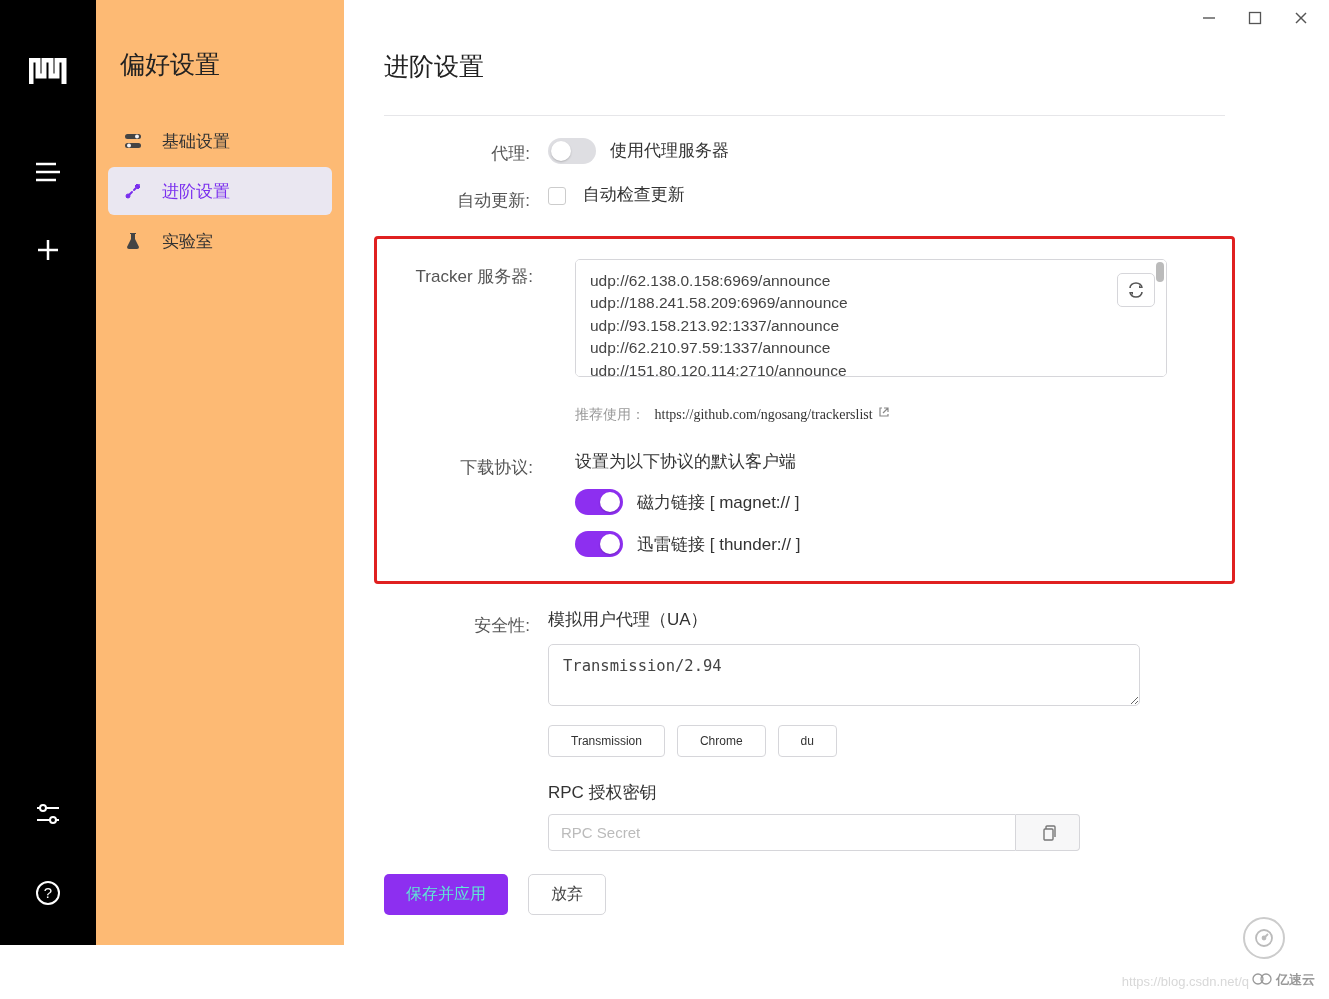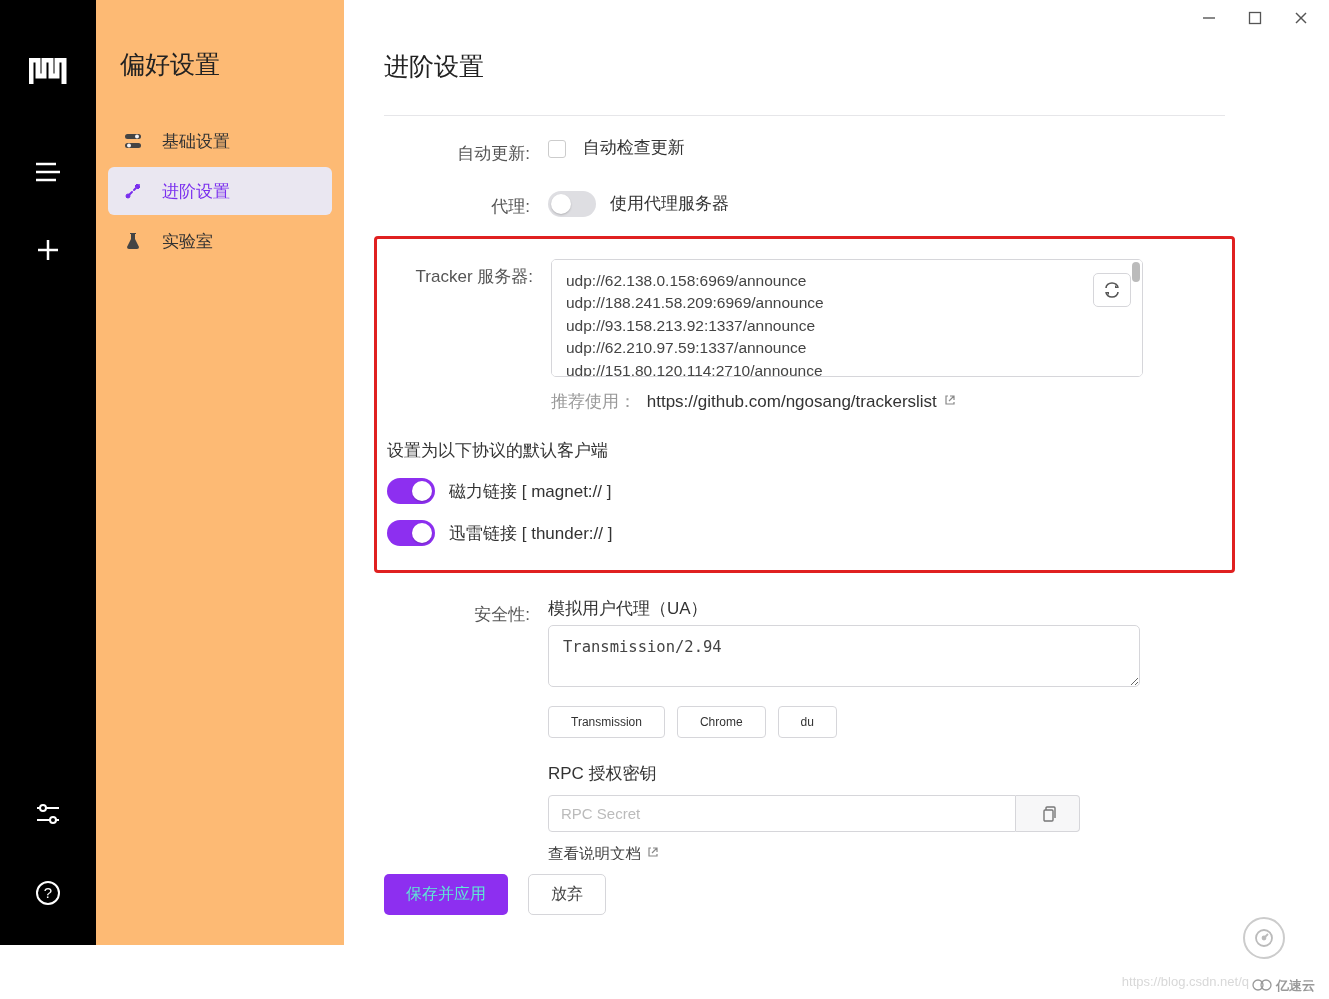--- a/index.html
+++ b/index.html
@@ -24,42 +24,42 @@
   .row { display: flex; margin-bottom: 24px; }
   .row-label { width: 164px; text-align: right; padding-right: 18px; padding-top: 6px; color: #555; font-size: 17px; flex-shrink: 0; }
   .row-content { flex: 1; color: #333; font-size: 17px; }
   .checkbox { width: 18px; height: 18px; border: 1px solid #ccc; border-radius: 3px; display: inline-block; vertical-align: middle; margin-right: 12px; background: #fff; cursor: pointer; }
   .switch { width: 48px; height: 26px; border-radius: 13px; position: relative; display: inline-block; vertical-align: middle; margin-right: 14px; cursor: pointer; }
   .switch.off { background: #dedee2; }
   .switch.on { background: #8d2ff0; }
   .switch .knob { width: 20px; height: 20px; border-radius: 50%; background: #fff; position: absolute; top: 3px; left: 3px; transition: left .15s; box-shadow: 0 1px 2px rgba(0,0,0,.2); }
   .switch.on .knob { left: 25px; }
   .highlight-box { border: 3px solid #e02020; border-radius: 4px; padding: 20px 0 18px 0; margin: 0 -10px 24px -10px; }
-  .highlight-box .row { padding: 0 10px; }
+  .highlight-box .row { padding: 0 10px; gap: 24px; }
   .textarea { width: 100%; max-width: 592px; min-height: 118px; border: 1px solid #d6d6da; border-radius: 5px; padding: 10px 14px; font-family: inherit; font-size: 15.5px; color: #444; line-height: 1.45; resize: none; position: relative; }
   .tracker-wrap { position: relative; width: 592px; }
   .tracker-sync { position: absolute; top: 14px; right: 12px; width: 38px; height: 34px; border: 1px solid #d6d6da; border-radius: 5px; display: flex; align-items: center; justify-content: center; background: #fff; cursor: pointer; }
   .tracker-scroll { position: absolute; top: 3px; right: 3px; width: 8px; height: 20px; background: #bbb; border-radius: 4px; }
-  .hint { font-size: 17px; color: #999; margin-top: 8px; }
+  .hint { font-size: 14px; color: #999; margin-top: 24px; font-family: Liberation Serif, serif; }
   .hint a { color: #333; text-decoration: none; margin-left: 6px; }
   .subhead { font-size: 17px; color: #333; margin-bottom: 16px; }
   .toggle-line { display: flex; align-items: center; margin-bottom: 16px; font-size: 17px; }
   .ua-area { width: 592px; min-height: 52px; border: 1px solid #d6d6da; border-radius: 5px; padding: 12px 14px; font-size: 15.5px; color: #444; resize: both; position: relative; }
   .btn-row { display: flex; gap: 12px; margin-top: 14px; }
   .chip { border: 1px solid #d6d6da; border-radius: 4px; padding: 8px 22px; background: #fff; font-size: 12px; cursor: pointer; color: #333; }
   .rpc-row { display: flex; margin-top: 10px; width: 532px; }
   .rpc-input { flex: 1; border: 1px solid #d6d6da; border-radius: 4px 0 0 4px; padding: 9px 12px; font-size: 15px; }
   .rpc-input::placeholder { color: #bbb; }
   .rpc-copy { width: 64px; border: 1px solid #d6d6da; border-left: none; border-radius: 0 4px 4px 0; background: #f7f7f8; display: flex; align-items: center; justify-content: center; cursor: pointer; }
   .doc-link { margin-top: 12px; font-size: 15.5px; color: #444; cursor: pointer; }
   .footer { padding: 14px 40px 30px 40px; display: flex; gap: 20px; align-items: center; }
   .btn-primary { background: #8d2ff0; color: #5eead4; border: none; border-radius: 5px; padding: 10px 22px; font-size: 16px; cursor: pointer; }
   .btn-ghost { background: #fff; border: 1px solid #d6d6da; border-radius: 5px; padding: 9px 22px; font-size: 16px; cursor: pointer; color: #444; }
   .watermark { position: absolute; bottom: 10px; right: 80px; font-size: 13px; color: #d8d8d8; }
-  .watermark2 { position: absolute; bottom: 4px; right: 14px; font-size: 13px; color: #999; font-weight: 600; }
+  .watermark2 { position: absolute; bottom: 10px; right: 14px; font-size: 13px; color: #999; font-weight: 600; }
   .circle-icon { position: absolute; bottom: 40px; right: 44px; width: 42px; height: 42px; border: 2px solid #ccc; border-radius: 50%; display: flex; align-items: center; justify-content: center; }
   .linkout { display: inline-block; margin-left: 2px; vertical-align: 1px; }
 </style>
 </head>
 <body>
 
 <div class="titlebar">
   <div class="win-btn">
       <svg width="14" height="14">
         <line x1="1" y1="7" x2="13" y2="7" stroke="currentColor" stroke-width="1.4"></line>
@@ -150,35 +150,35 @@
   </div>
 
   <div class="main">
     <div class="main-header">
       <div class="main-title">进阶设置</div>
     </div>
     <div class="divider"></div>
 
     <div class="main-body" style="position:relative;">
 
-      <div class="row">
-        <div class="row-label">自动更新:</div>
-        <div class="row-content">
-          <span class="checkbox"></span>
-          <span>自动检查更新</span>
-        </div>
-      </div>
-
       <div class="row" style="margin-bottom:18px;">
         <div class="row-label">代理:</div>
         <div class="row-content" style="display:flex;align-items:center;">
           <span class="switch off">
               <span class="knob"></span>
             </span>
           <span>使用代理服务器</span>
+        </div>
+      </div>
+
+      <div class="row">
+        <div class="row-label">自动更新:</div>
+        <div class="row-content">
+          <span class="checkbox"></span>
+          <span>自动检查更新</span>
         </div>
       </div>
 
       <div class="highlight-box">
         <div class="row" style="align-items:flex-start;">
           <div class="row-label">Tracker 服务器:</div>
           <div class="row-content">
             <div class="tracker-wrap">
               <textarea class="textarea" style="overflow-y: auto;">udp://62.138.0.158:6969/announce
 udp://188.241.58.209:6969/announce
@@ -198,20 +198,21 @@
               <span>推荐使用：</span>
               <a>https://github.com/ngosang/trackerslist</a>
               <span class="linkout"><svg width="12" height="12" stroke="#888" fill="none" stroke-width="1.2">
                     <path d="M4 2 H2 V10 H10 V8 M6 2 H10 V6 M10 2 L5 7"></path>
                   </svg></span>
             </div>
           </div>
         </div>
 
         <div class="row" style="margin-bottom:6px; margin-top:26px;">
+          <div class="row-label">下载协议:</div>
           <div class="row-content">
             <div class="subhead">设置为以下协议的默认客户端</div>
             <div class="toggle-line">
               <span class="switch on">
                   <span class="knob"></span>
                 </span>
               <span>磁力链接 [ magnet:// ]</span>
             </div>
             <div class="toggle-line" style="margin-bottom:0;">
               <span class="switch on">
@@ -219,21 +220,21 @@
                 </span>
               <span>迅雷链接 [ thunder:// ]</span>
             </div>
           </div>
         </div>
       </div>
 
       <div class="row" style="align-items:flex-start;">
         <div class="row-label">安全性:</div>
         <div class="row-content">
-          <div class="subhead" style="margin-bottom:5px;">模拟用户代理（UA）</div>
+          <div class="subhead" style="margin-bottom:13px;">模拟用户代理（UA）</div>
           <div style="position:relative; width:592px;">
             <textarea class="ua-area" style="">Transmission/2.94</textarea>
           </div>
           <div class="btn-row">
             <button class="chip">Transmission</button>
             <button class="chip">Chrome</button>
             <button class="chip">du</button>
           </div>
           <div class="subhead" style="margin-top:24px; margin-bottom:0;">RPC 授权密钥</div>
           <div class="rpc-row">

